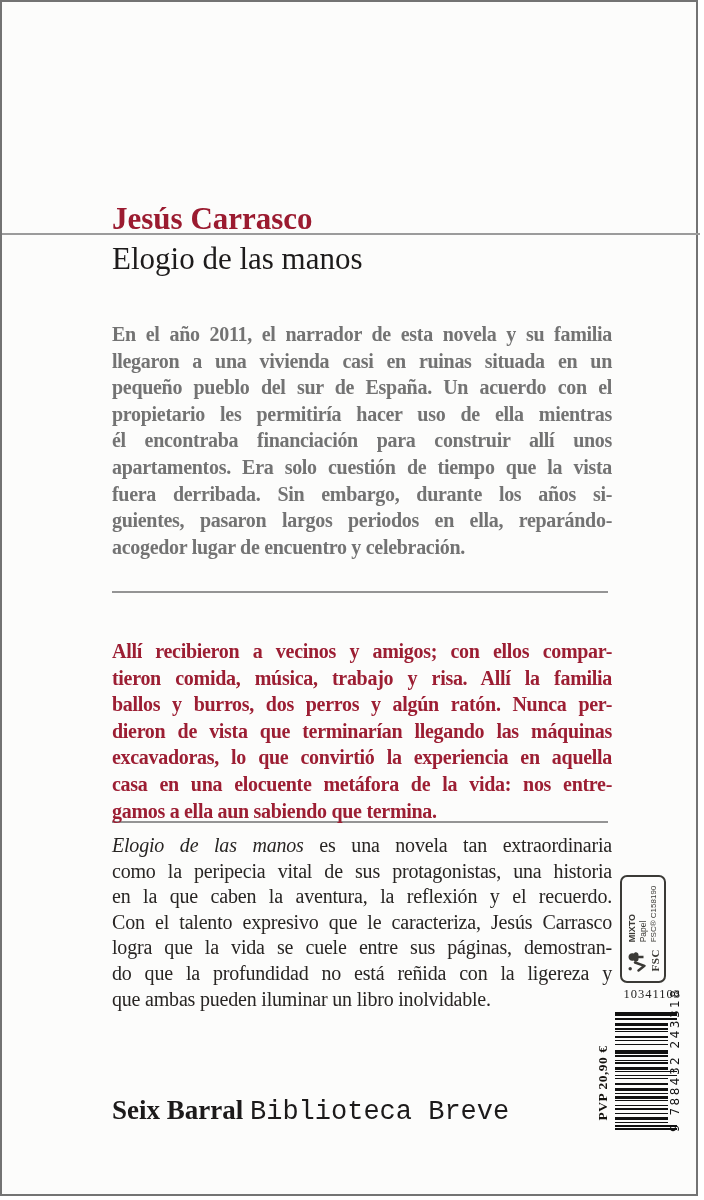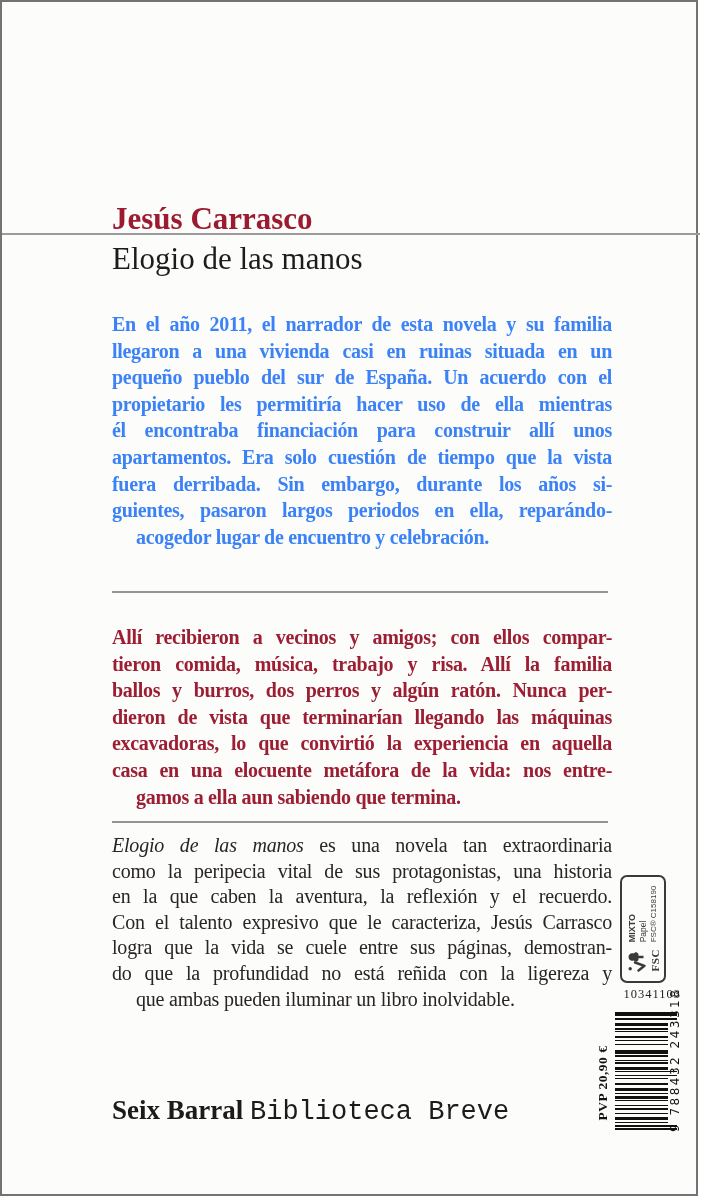--- a/index.html
+++ b/index.html
@@ -18,23 +18,23 @@
   .author {
     position:absolute; left:110px; top:201px; z-index:2;
     font-size:31px; font-weight:bold; color:#9b1b30; line-height:1; white-space:nowrap;
   }
   .book-title {
     position:absolute; left:110px; top:241px; z-index:2;
     font-size:31px; font-weight:normal; color:#1d1b1b; line-height:1; white-space:nowrap;
   }
   .para { position:absolute; left:110px; width:500px; z-index:2; }
   .para .line { text-align:justify; text-align-last:justify; hyphens:none; }
-  .para .line.short { text-align-last:left;margin-left:24px; }
-  .para1 { top:309px; font-size:20px; font-weight:bold; color:#3b82f6; line-height:26.6px; letter-spacing:-0.3px; }
-  .para2 { top:622px; font-size:20px; font-weight:bold; color:#9c1e33; line-height:26.6px; letter-spacing:-0.3px; }
+  .para .line.short { text-align-last:left; }
+  .para1 { top:319px; font-size:20px; font-weight:bold; color:#737373; line-height:26.6px; letter-spacing:-0.3px; }
+  .para2 { top:636px; font-size:20px; font-weight:bold; color:#9c1e33; line-height:26.6px; letter-spacing:-0.3px; }
   .para3 { top:831px; font-size:20px; font-weight:normal; color:#282523; line-height:25.6px; letter-spacing:-0.2px; }
   .sep { position:absolute; left:110px; width:496px; height:2px; background:#949494; z-index:1; }
   .sep1 { top:589px; }
   .sep2 { top:819px; }
   .publisher {
     position:absolute; left:110px; top:1095px; z-index:2;
     font-size:27px; color:#1c1a1a; line-height:1; white-space:nowrap;
   }
   .publisher .brand { font-weight:bold; }
   .publisher .collection { font-weight:normal;font-family:Liberation Mono, monospace; }

